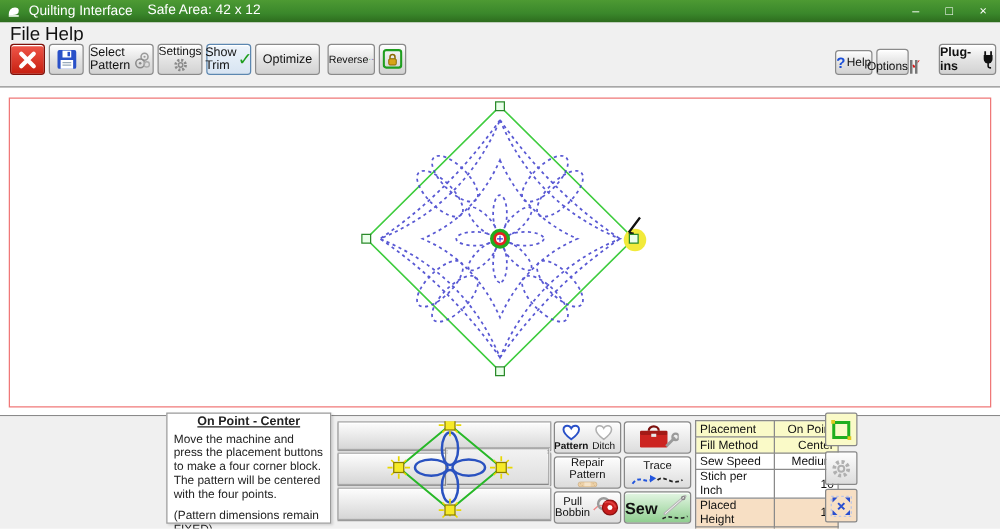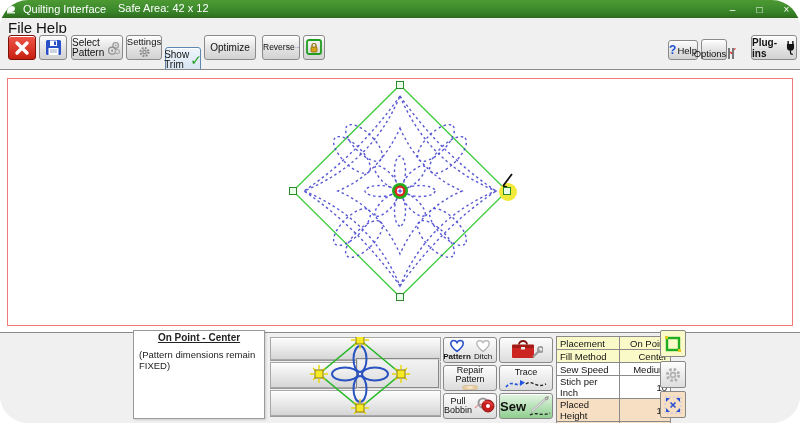--- a/index.html
+++ b/index.html
@@ -1,35 +1,35 @@
 <!DOCTYPE html>
 <html style="--title_green: #3a872b; --canvas_border_red: #f07878; --diamond_green: #3ecc3e; --pattern_blue: #4747cf; --row_yellow: #fafac8; --row_peach: #f7dfc4; --sew_green: #8fce8f;"><head>
 <meta charset="utf-8">
 <style>
   html,body{margin:0;padding:0;}
-  .app{position:relative;width:800px;height:423px;background:#f0f0f0;font-family:"Liberation Sans",sans-serif;overflow:hidden;border-radius:28px;-webkit-font-smoothing:antialiased;}
+  .app{position:relative;width:800px;height:423px;background:#f0f0f0;font-family:"Liberation Sans",sans-serif;overflow:hidden;-webkit-font-smoothing:antialiased;}
   
   .titlebar{position:absolute;left:0;top:0;width:800px;height:18px;background:linear-gradient(#4d9a33,var(--title_green) 60%,#2d6b1d);color:#fff;font-size:11px;display:flex;align-items:center;}
   .titlebar .app-icon{width:12px;height:12px;margin:0 6px 0 5px;}
   .titlebar .t-title{font-weight:normal;}
   .titlebar .t-safe{position:absolute;left:118px;top:2px;}
   .win-controls{position:absolute;right:0;top:0;height:18px;display:flex;}
   .win-btn{width:27px;height:18px;display:flex;align-items:center;justify-content:center;font-size:10px;color:#fff;cursor:pointer;}
   
   .menubar{position:absolute;left:0;top:18px;width:800px;height:15px;background:#f0f0f0;font-size:15px;color:#111;}
   .menu-item{position:absolute;top:1px;}
   
   .toolbar{position:absolute;left:0;top:33px;width:800px;height:36px;background:#f0f0f0;}
   .tb{position:absolute;border:1px solid #8a8a8a;border-radius:3px;background:linear-gradient(#fefefe,#e2e2e2 55%,#d2d2d2);box-shadow:inset 0 1px 0 #fff;font-size:10px;color:#111;display:flex;align-items:center;justify-content:center;cursor:pointer;box-sizing:border-box;}
   .tb .two-line{line-height:10px;text-align:left;}
   .tb-x{left:8px;top:2px;width:28px;height:25px;background:linear-gradient(#f0574a,#c71f10);border-color:#7d1009;}
   .tb-save{left:39px;top:2px;width:28px;height:25px;}
   .tb-select{left:71px;top:2px;width:52px;height:25px;gap:2px;}
   .tb-settings{left:126px;top:2px;width:36px;height:25px;flex-direction:column;line-height:9px;font-size:9.5px;}
-  .tb-trim{left:165px;top:2px;width:36px;height:25px;background:linear-gradient(#eef4fb,#d7e4f2);border-color:#5c87b0;gap:1px;margin-top:12px;}
+  .tb-trim{left:165px;top:2px;width:36px;height:25px;background:linear-gradient(#eef4fb,#d7e4f2);border-color:#5c87b0;gap:1px;}
   .tb-optimize{left:204px;top:2px;width:52px;height:25px;font-size:10px;}
   .tb-reverse{left:262px;top:2px;width:38px;height:25px;flex-direction:row;font-size:8.5px;line-height:9px;}
   .tb-lock{left:303px;top:2px;width:22px;height:25px;}
   .tb-help{left:668px;top:7px;width:30px;height:20px;font-size:9.5px;gap:1px;}
   .tb-options{left:701px;top:6px;width:26px;height:21px;font-size:9.5px;gap:2px;align-items:flex-end;}
   .tb-plugins{left:751px;top:2px;width:46px;height:25px;font-size:10px;font-weight:bold;gap:2px;}
   .q-help{color:#1b4fd8;font-weight:bold;font-size:12px;}
   .cbx{width:9px;height:9px;border:1px solid #777;background:#fff;display:inline-block;position:relative;}
   .cbx.checked:after{content:"✓";font-family:"DejaVu Sans",sans-serif;position:absolute;left:-1px;top:-4px;color:#d81a1a;font-size:11px;font-weight:bold;}
   
@@ -218,20 +218,21 @@
         <circle cx="400" cy="121" r="3.2" fill="#ffffff"></circle>
         <path d="M400,118.6 v4.8 M397.6,121 h4.8" stroke="#3a3ae0" stroke-width="1"></path>
       </g>
     </svg>
   </div>
 
   <div class="bottom"></div>
 
   <div class="instructions">
     <div class="ititle">On Point - Center</div>
+    <div class="ibody">Move the machine and press the placement buttons to make a four corner block. The pattern will be centered with the four points.</div>
     <div class="inote">(Pattern dimensions remain FIXED)</div>
 
   </div>
 
   <div class="preview">
     <div class="pbar pbar1"></div>
     <div class="pbar pbar2"></div>
     <div class="pbar pbar3"></div>
     <div class="phole"></div>
     <svg width="171" height="83" viewBox="0 0 171 83">

